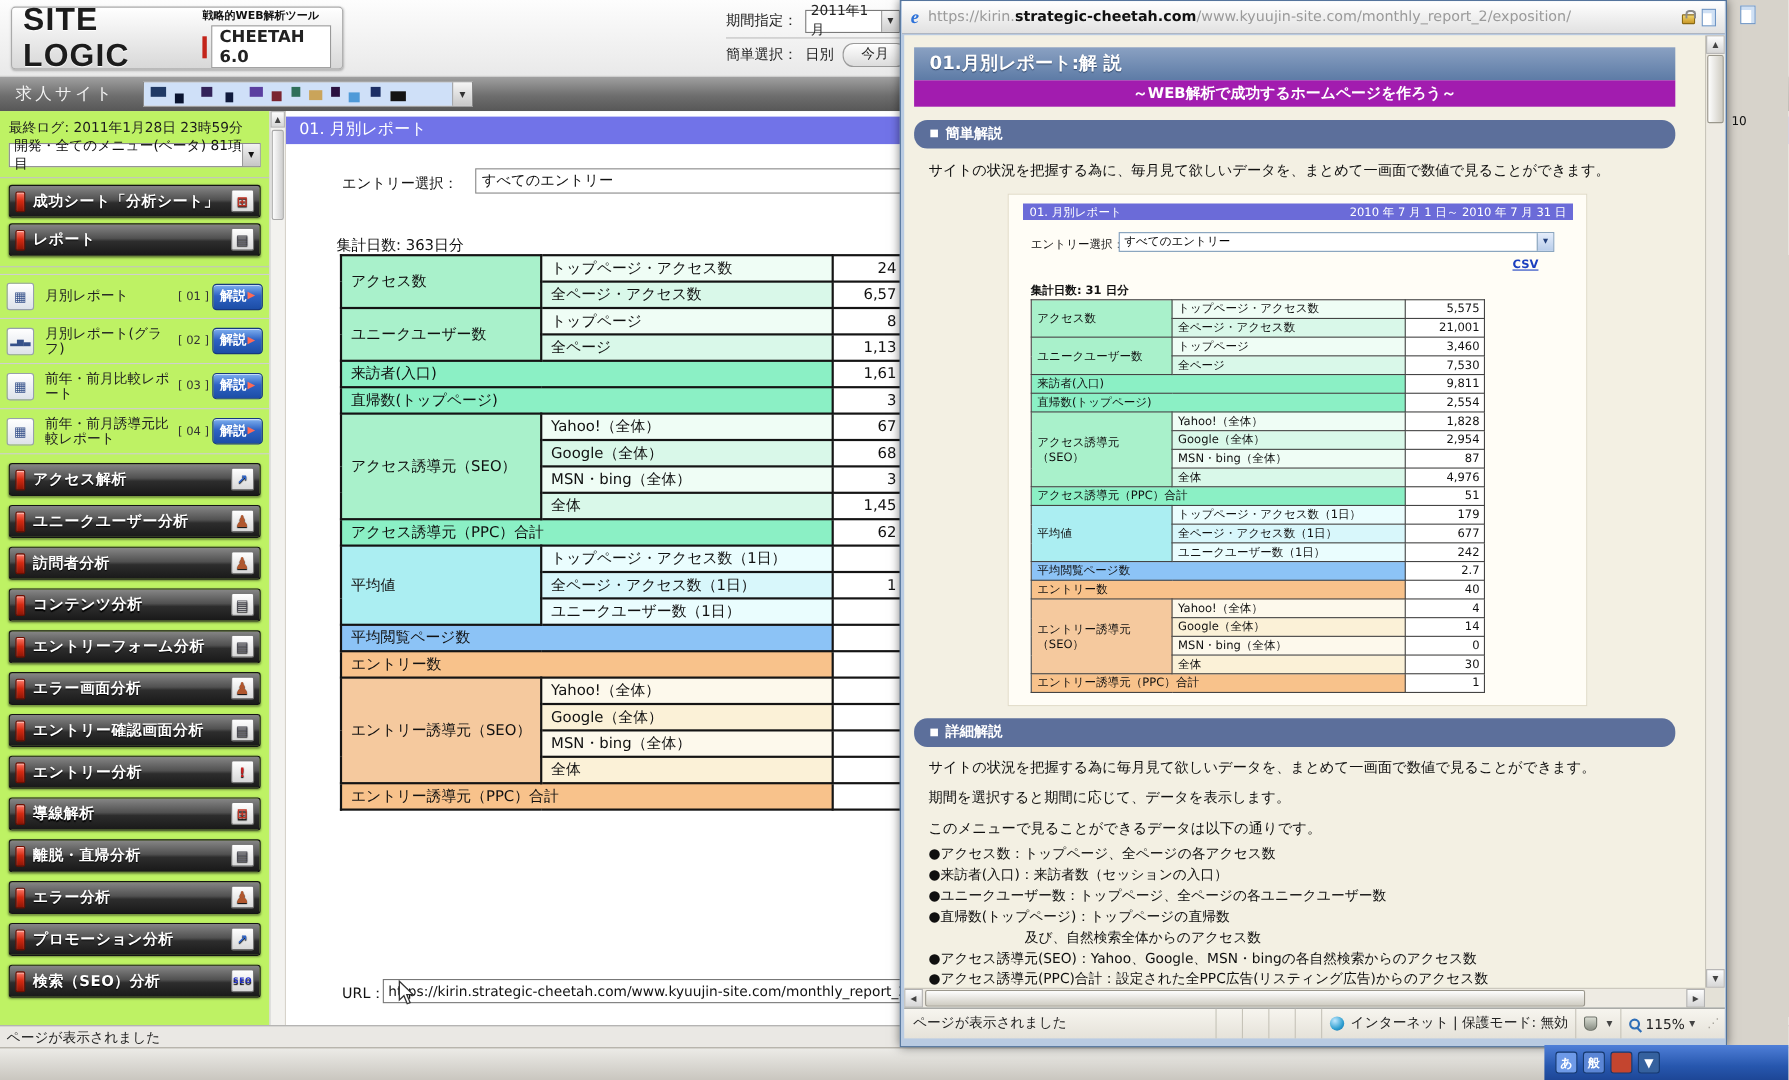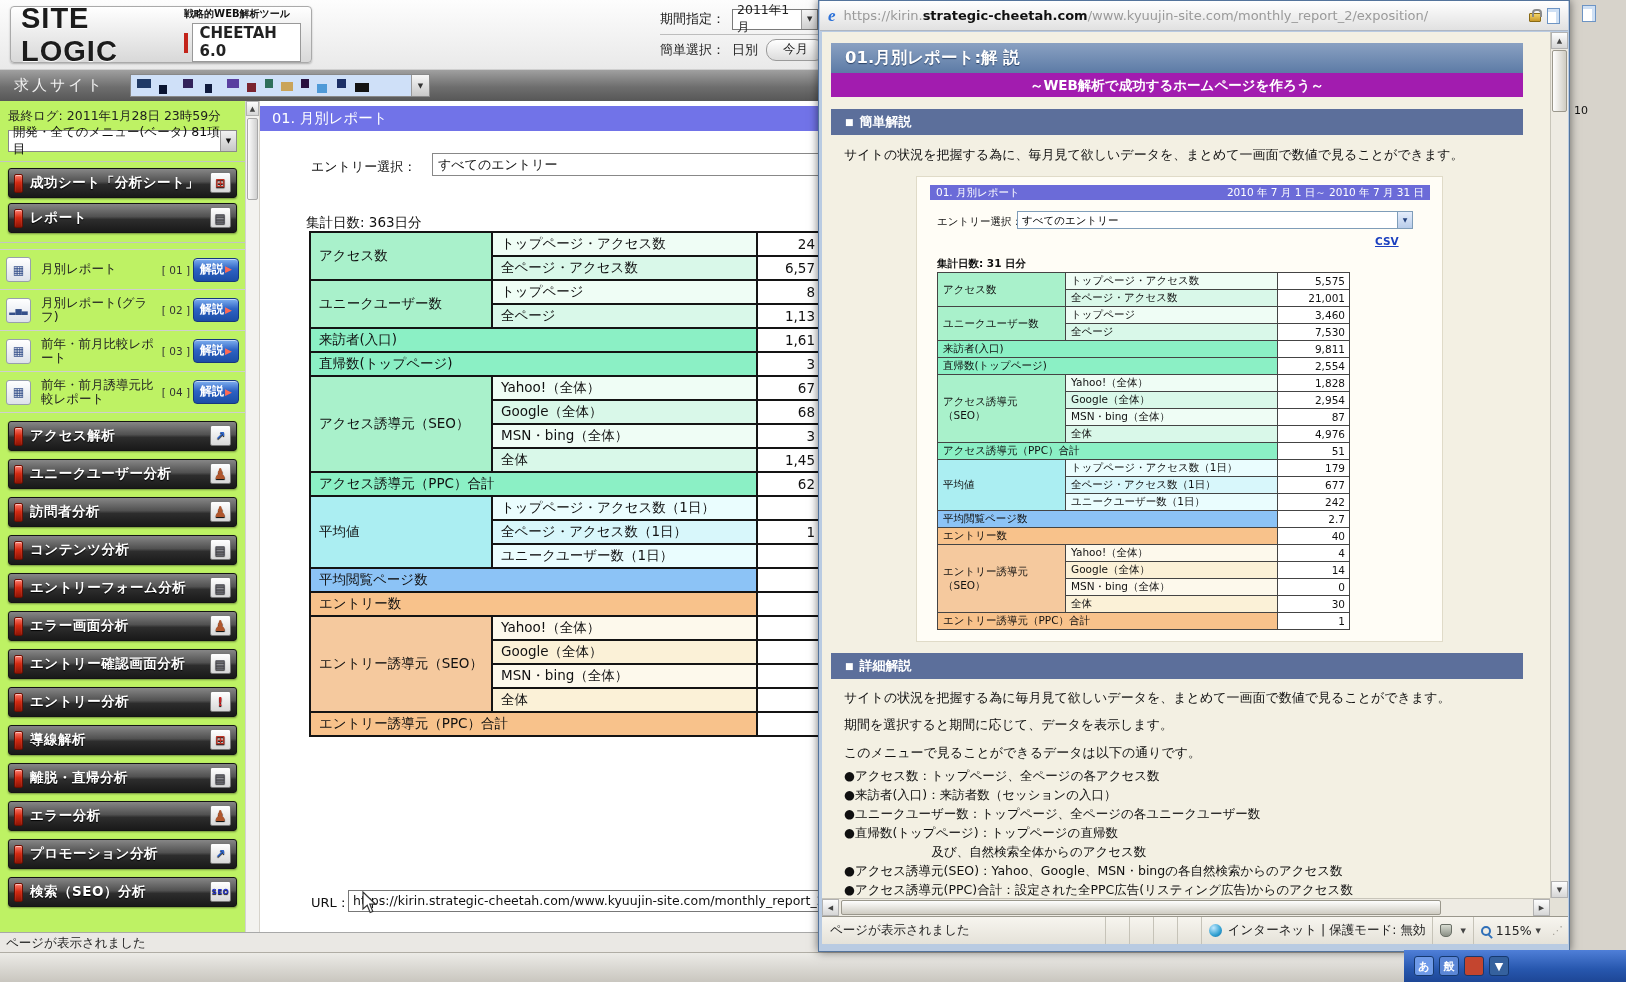--- a/index.html
+++ b/index.html
@@ -93,21 +93,21 @@
   .addr { position:absolute; left:1px; top:0; right:1px; height:30px; background:linear-gradient(#ffffff,#ededed 60%,#e1e1e1); border-bottom:1px solid #aeb6c2; display:flex; align-items:center; padding:0 8px; }
   .fav-e { font-size:17px; font-weight:bold; font-style:italic; color:#2d72d9; margin-right:8px; font-family:"Liberation Serif",serif; }
   .addr-text { flex:1; font-size:13px; color:#9a9a9a; white-space:nowrap; overflow:hidden; }
   .addr-bold { color:#111; font-weight:bold; }
   .lock-icon { position:relative; width:12px; height:9px; background:linear-gradient(#f3d56a,#c9992a); border:1px solid #8a6a14; border-radius:1px; margin:4px 6px 0 8px; flex:none; }
   .lock-icon::before { content:""; position:absolute; left:2px; top:-5px; width:6px; height:6px; border:2px solid #8a8a8a; border-bottom:none; border-radius:4px 4px 0 0; }
   .pgicon { width:13px; height:16px; background:#fff; border:1px solid #6d94c4; box-shadow:inset -3px 3px 0 #cfe0f4; flex:none; }
   .client { position:absolute; left:3px; top:31px; width:746px; height:884px; background:#f3f0e3; overflow:hidden; }
   .bp-title1 { position:absolute; left:9px; top:11px; width:692px; height:30px; background:linear-gradient(#8aa1c2,#5d7ba6); color:#fff; font-size:16.5px; font-weight:bold; line-height:30px; padding-left:14px; text-shadow:0 1px 1px #2c4468; }
   .bp-title2 { position:absolute; left:9px; top:41px; width:692px; height:24px; background:#a21caf; color:#fff; font-size:13.5px; font-weight:bold; line-height:24px; text-align:center; }
-  .bp-sect { position:absolute; left:9px; width:692px; height:26px; background:#5c6f9b; color:#fff; font-size:13px; font-weight:bold; line-height:26px; padding-left:14px; }
+  .bp-sect { position:absolute; left:9px; width:692px; height:26px; background:#5c6f9b; color:#fff; font-size:13px; font-weight:bold; line-height:26px; padding-left:14px;border-radius:12px; }
   .bp-sq { font-size:9px; margin-right:6px; vertical-align:1px; }
   .bp-sect1 { top:77px; } .bp-sect2 { top:621px; }
   .bp-intro { position:absolute; left:22px; top:114px; font-size:13px; color:#101010; }
   .bp-para { position:absolute; left:22px; font-size:13px; color:#101010; }
   .bp-bullets { position:absolute; left:22px; top:734px; font-size:12.5px; color:#101010; line-height:19px; }
   .shot-card { position:absolute; left:94px; top:144px; width:527px; height:466px; background:#fffdf6; border:1px solid #e0dbc8; }
   .shot-bar { position:absolute; left:13px; top:8px; width:500px; height:15px; background:#6b6bd8; color:#fff; font-size:10.5px; display:flex; align-items:center; justify-content:space-between; padding:0 6px; }
   .shot-entry-label { position:absolute; left:20px; top:38px; font-size:10.5px; color:#111; }
   .shot-select { position:absolute; left:100px; top:34px; width:396px; height:18px; border:1px solid #7f9db9; background:#fff; font-size:10.5px; line-height:16px; padding-left:4px; display:flex; align-items:center; justify-content:space-between; }
   .shot-sel-arrow { width:15px; height:100%; background:linear-gradient(#e5edfb,#b9cdea); border-left:1px solid #7f9db9; font-size:6px; color:#23407c; display:flex; align-items:center; justify-content:center; }

